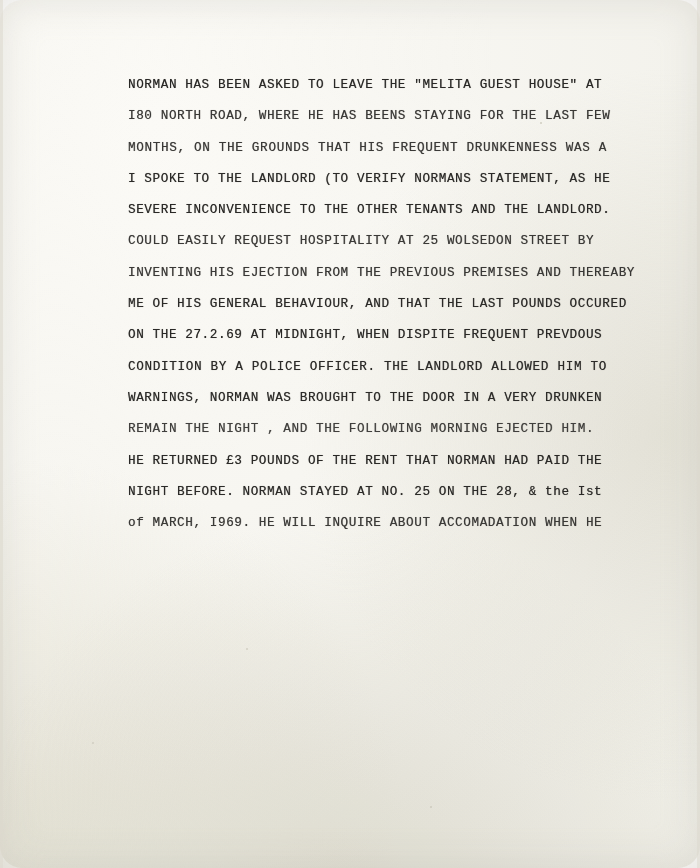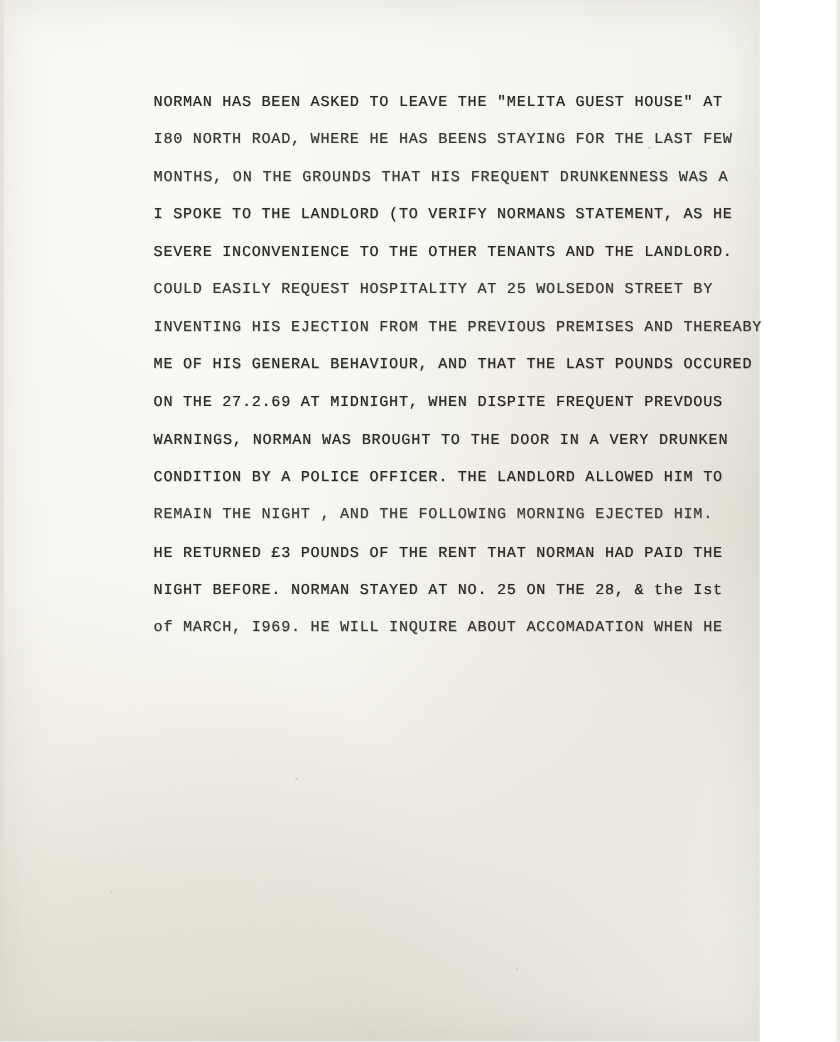--- a/index.html
+++ b/index.html
@@ -10,25 +10,26 @@
   body {
     width: 700px;
     height: 868px;
     overflow: hidden;
     font-family: "Liberation Mono", monospace;
   }
 
   
   #page {
     position: relative;
-    width: 633px;
+    width: 700px;
     height: 868px;
     background:
       radial-gradient(ellipse at 22% 14%, #fbfaf6 0%, #f7f6f1 38%, #f3f2ec 70%, #efeee7 100%);
     box-sizing: border-box;
+    border-radius: 22px;
   }
 
   
   #page::before {
     content: "";
     position: absolute;
     inset: 0;
     pointer-events: none;
     background:
       radial-gradient(circle at 8% 6%, rgba(255,255,255,0.75) 0%, rgba(255,255,255,0) 42%),
@@ -104,21 +105,21 @@
   <div id="typescript">
     <div class="tline">NORMAN HAS BEEN ASKED TO LEAVE THE "MELITA GUEST HOUSE" AT</div>
     <div class="tline">I80 NORTH ROAD, WHERE HE HAS BEENS STAYING FOR THE LAST FEW</div>
     <div class="tline">MONTHS, ON THE GROUNDS THAT HIS FREQUENT DRUNKENNESS WAS A</div>
     <div class="tline">I SPOKE TO THE LANDLORD (TO VERIFY NORMANS STATEMENT, AS HE</div>
     <div class="tline">SEVERE INCONVENIENCE TO THE OTHER TENANTS AND THE LANDLORD.</div>
     <div class="tline">COULD EASILY REQUEST HOSPITALITY AT 25 WOLSEDON STREET BY</div>
     <div class="tline">INVENTING HIS EJECTION FROM THE PREVIOUS PREMISES AND THEREABY</div>
     <div class="tline">ME OF HIS GENERAL BEHAVIOUR, AND THAT THE LAST POUNDS OCCURED</div>
     <div class="tline">ON THE 27.2.69 AT MIDNIGHT, WHEN DISPITE FREQUENT PREVDOUS</div>
+    <div class="tline">CONDITION BY A POLICE OFFICER. THE LANDLORD ALLOWED HIM TO</div>
     <div class="tline">WARNINGS, NORMAN WAS BROUGHT TO THE DOOR IN A VERY DRUNKEN</div>
-    <div class="tline">CONDITION BY A POLICE OFFICER. THE LANDLORD ALLOWED HIM TO</div>
     <div class="tline">REMAIN THE NIGHT , AND THE FOLLOWING MORNING EJECTED HIM.</div>
     <div class="tline">HE RETURNED £3 POUNDS OF THE RENT THAT NORMAN HAD PAID THE</div>
     <div class="tline">NIGHT BEFORE. NORMAN STAYED AT NO. 25 ON THE 28, &amp; the Ist</div>
     <div class="tline">of MARCH, I969. HE WILL INQUIRE ABOUT ACCOMADATION WHEN HE</div>
   </div>
 
 </div>
 
 </body></html>

